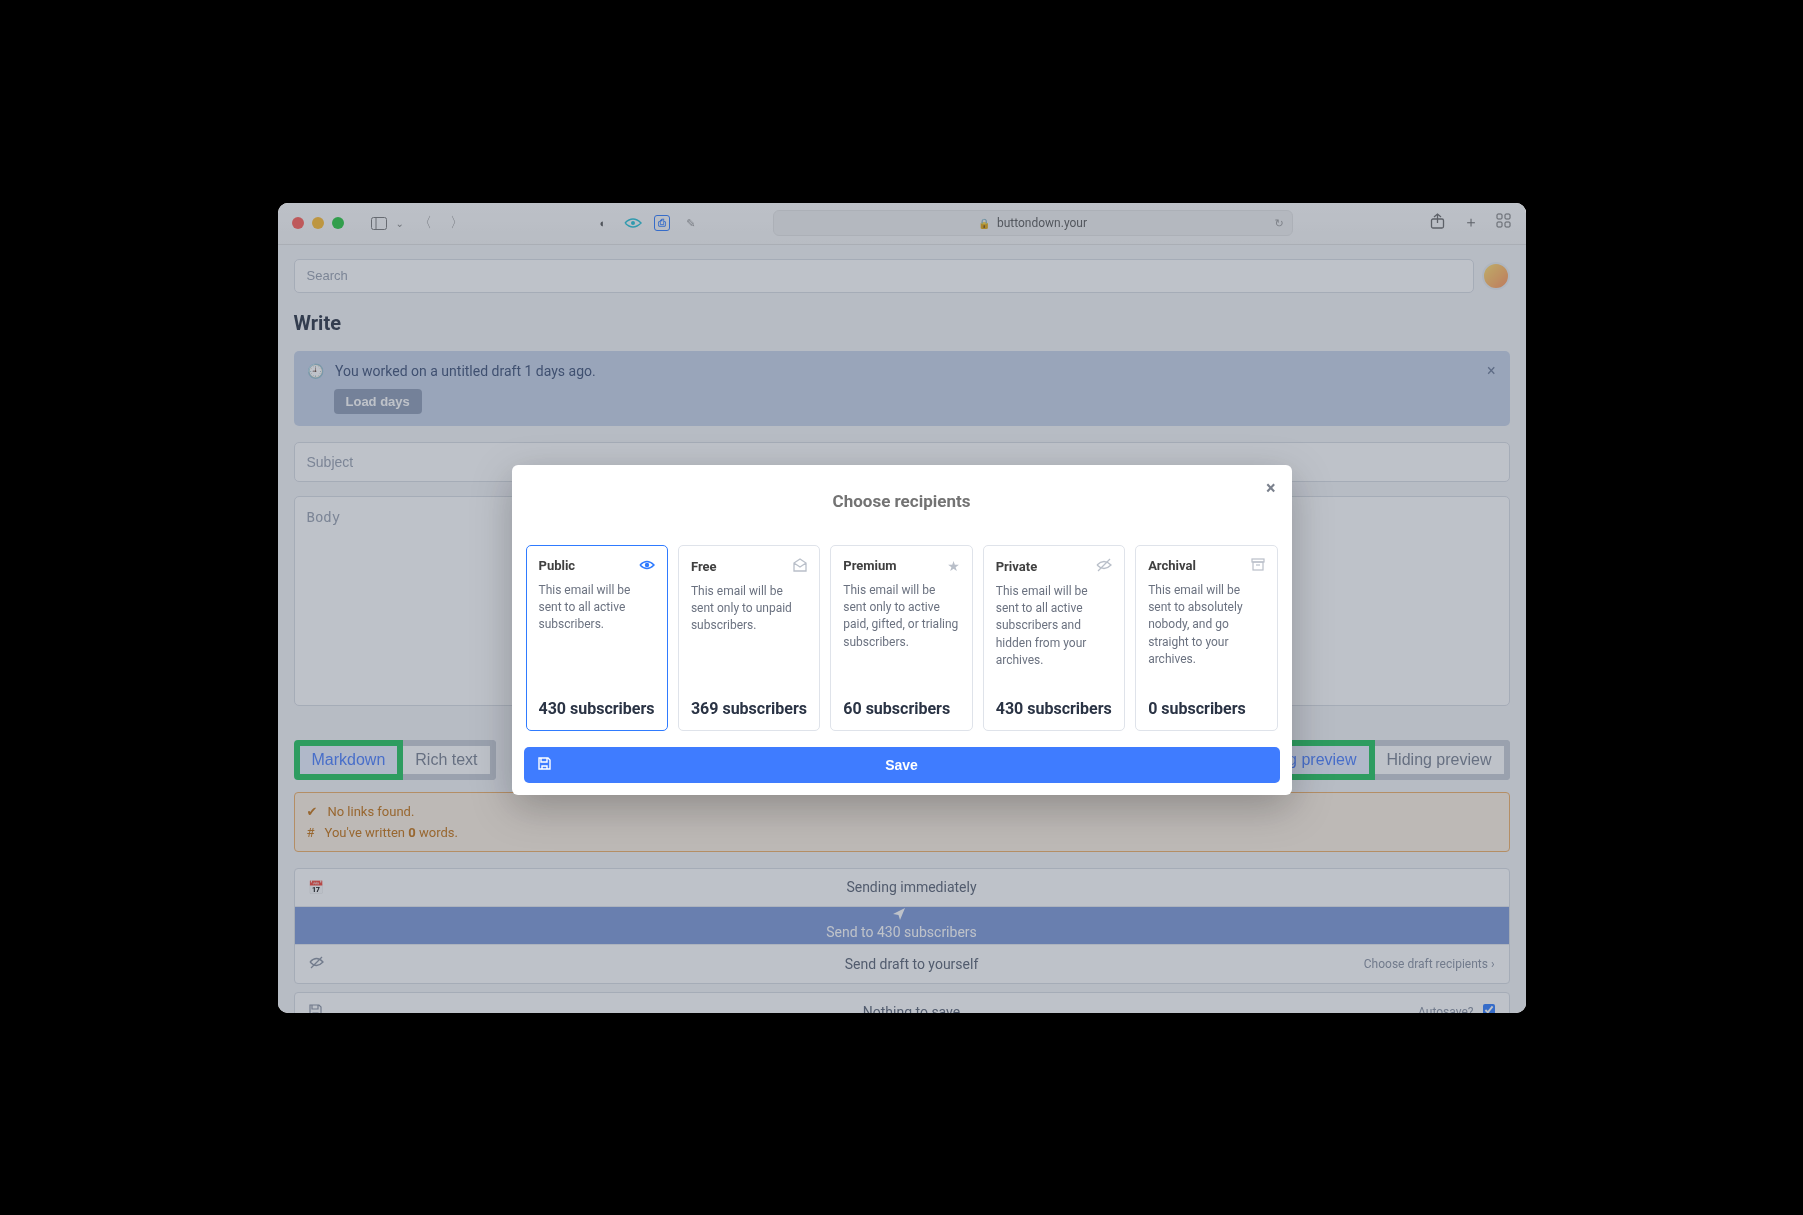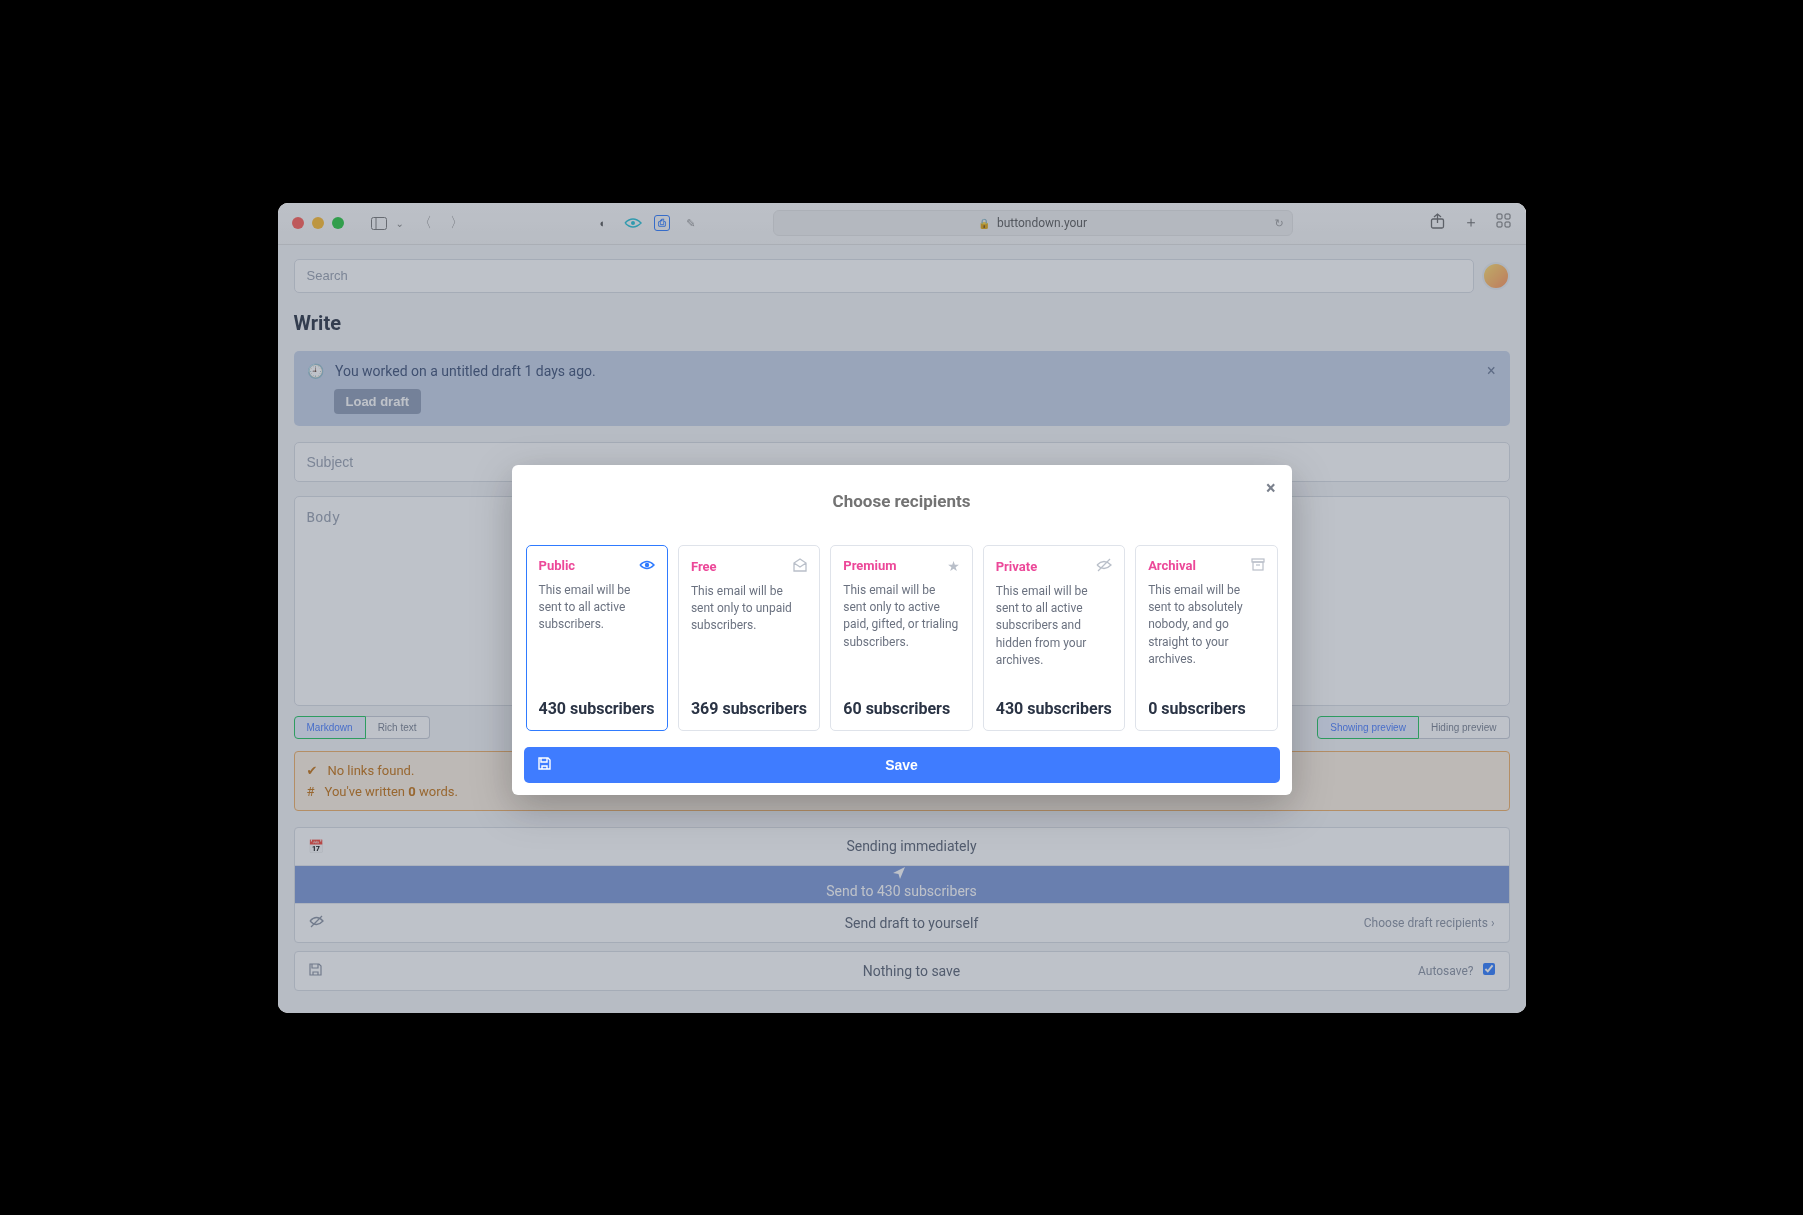--- a/index.html
+++ b/index.html
@@ -88,22 +88,22 @@
   .body-input{
     flex:1; height:210px; border:1px solid #d9dde3; border-radius:5px;
     background:#fff; padding:12px; font-size:14px; resize:none;
   }
   .preview-pane{
     flex:1; height:210px; border:1px solid #d9dde3; border-radius:5px; background:#fff;
   }
   .toggle-row{display:flex; justify-content:space-between; margin-bottom:12px;}
   .seg{display:flex;}
   .seg button{
-    border:1px solid #22c55e; background:#fff; color:#4a7eff;
-    font-size:10px; padding:5px 12px; cursor:pointer;
+    border:6px solid #22c55e; background:#fff; color:#4a7eff;
+    font-size:16px; padding:5px 12px; cursor:pointer;margin-top:24px;
   }
   .seg button:first-child{border-radius:4px 0 0 4px;}
   .seg button:last-child{border-radius:0 4px 4px 0; border-left:none;}
   .seg button.inactive{border-color:#c8cdd6; color:#7a8292;}
   .seg button.active{background:#eaf0ff;}
   
   .info-box{
     border:1px solid #f0af66; background:#fdf1e2; border-radius:4px;
     padding:8px 12px; margin-bottom:16px; font-size:13px; color:#c57314;
   }
@@ -138,21 +138,21 @@
   .modal-close{position:absolute; top:12px; right:16px; color:#7b818d; font-size:18px; cursor:pointer; font-weight:700;}
   .modal-title{text-align:center; font-size:17px; font-weight:700; color:#737373; margin:14px 0 34px;}
   .card-row{display:flex; gap:10px; padding:0 2px 16px;}
   .card{
     flex:1; border:1px solid #dfe3ea; border-radius:5px; padding:12px 12px;
     display:flex; flex-direction:column; min-height:186px; cursor:pointer;
     background:#fff;
   }
   .card.selected{border:1.5px solid #2f7bff;}
   .card-head{display:flex; justify-content:space-between; align-items:center; margin-bottom:8px;}
-  .card-name{font-weight:700; font-size:13px; color:#ec4899;}
+  .card-name{font-weight:700; font-size:13px; color:#404040;}
   .card-ico{color:#b9bfc9; font-size:14px;}
   .card.selected .card-ico{color:#2f7bff;}
   .card-desc{font-size:12px; color:#6b7280; line-height:1.45; flex:1;}
   .card-count{font-size:16px; font-weight:700; color:#2a3344; margin-top:10px;}
   .modal-save{
     width:100%; height:36px; background:#3f7cff; border:none; border-radius:5px;
     color:#fff; font-size:14px; font-weight:600; cursor:pointer;
     display:flex; align-items:center; justify-content:center; gap:10px;
     position:relative;
   }
@@ -224,21 +224,21 @@
       <input class="search-input" placeholder="Search" style="">
       <div class="avatar"></div>
     </div>
     <div class="page-title">Write</div>
     
     <div class="draft-banner">
       <div class="banner-line">
         <span>🕘</span>
         <span>You worked on a untitled draft 1 days ago.</span>
       </div>
-      <button class="load-draft-btn">Load draft</button>
+      <button class="load-draft-btn">Load days</button>
       <span class="banner-close">×</span>
     </div>
 
     <input class="subject-input" placeholder="Subject" style="">
     <div class="editor-row">
       <textarea class="body-input" placeholder="Body" style=""></textarea>
       <div class="preview-pane"></div>
     </div>
     <div class="toggle-row">
       <div class="seg">

